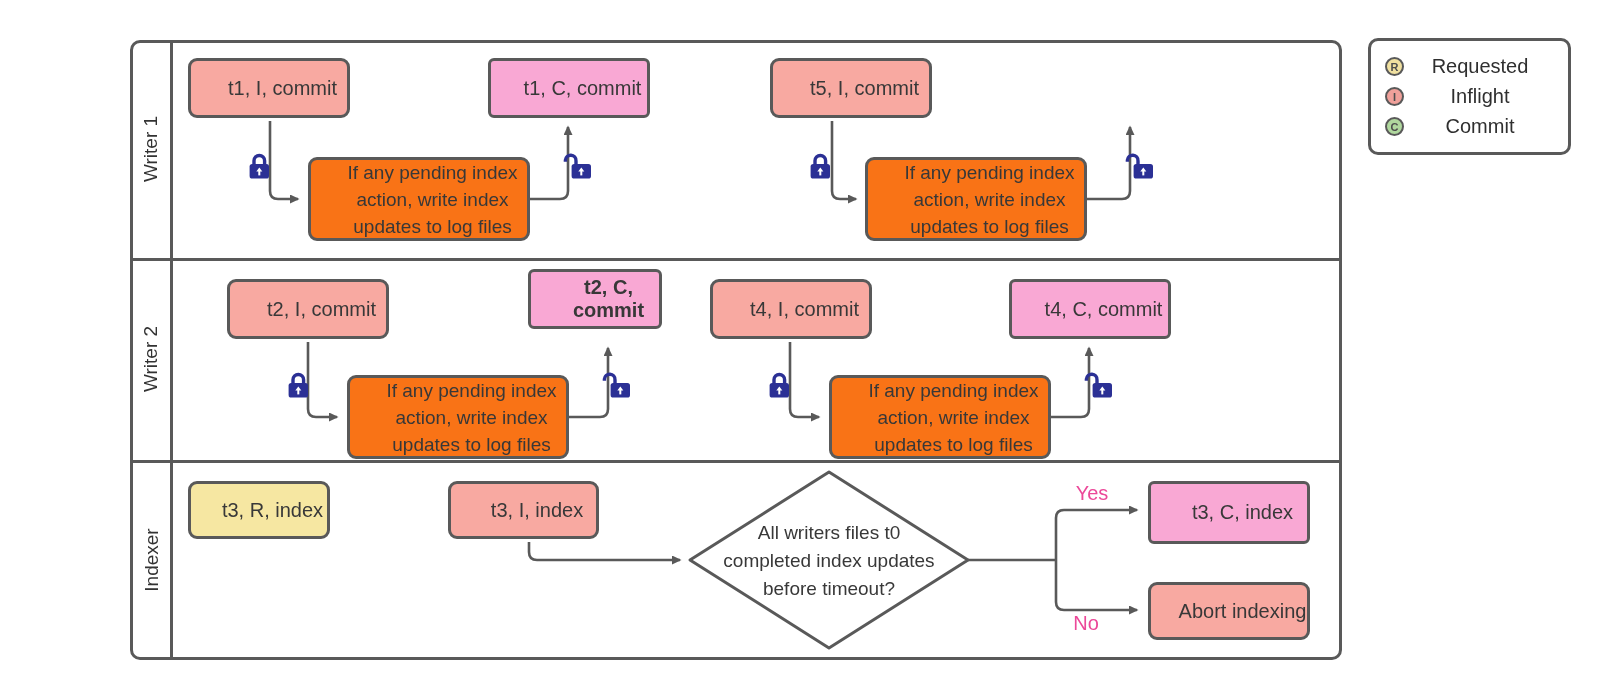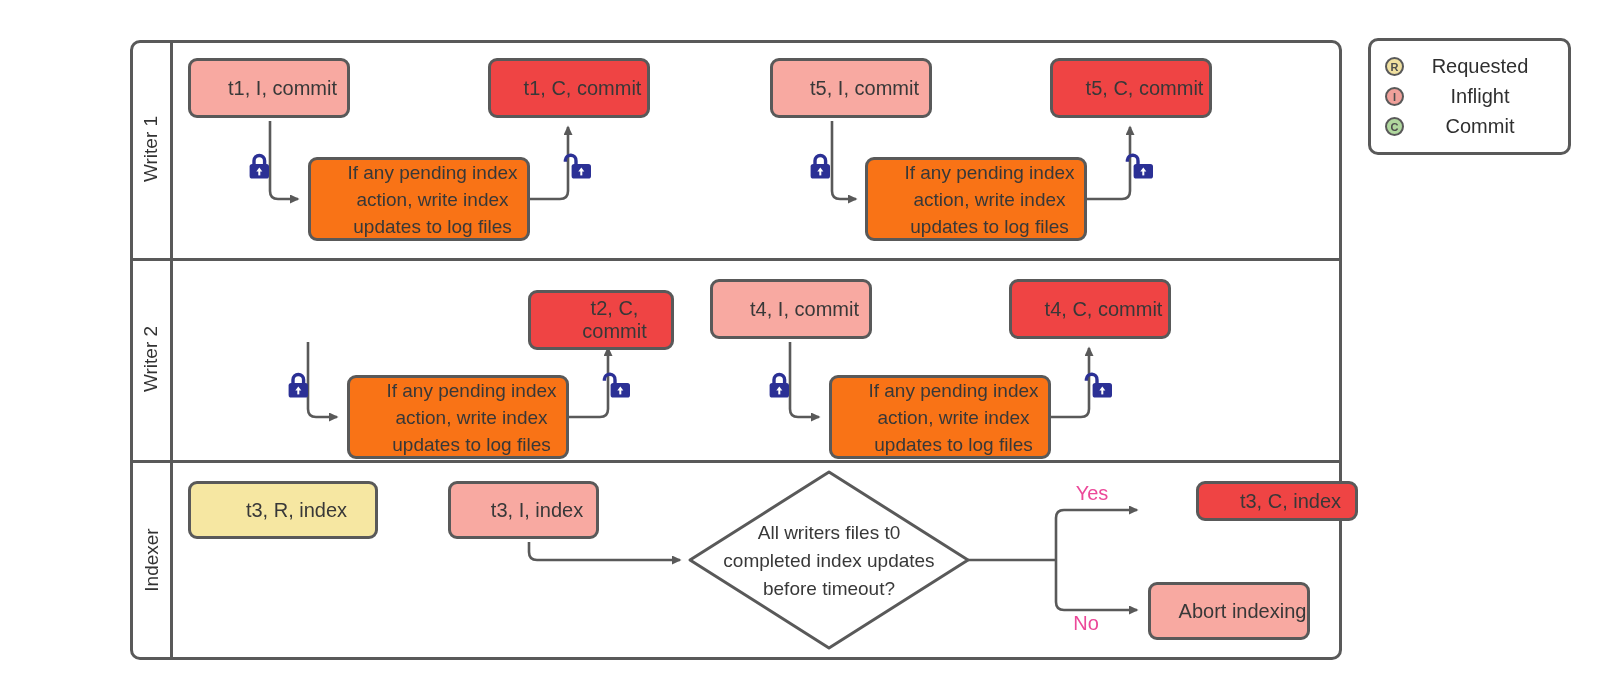--- a/index.html
+++ b/index.html
@@ -23,21 +23,21 @@
   .lane-label { transform:rotate(-90deg); white-space:nowrap; font-size:19px; color:#333333; }
 
   
   .node {
     position:absolute; box-sizing:border-box;
     border:3px solid #595959; border-radius:9px;
     display:flex; align-items:center; justify-content:center;
     font-size:20px; color:#383838; text-align:center;padding-left:27px;
   }
   .node.red    { background:#F8A9A1; }
-  .node.green  { background:#ef4444; }
+  .node.green  { background:#f9a8d4;border-radius:6px; }
   .node.yellow { background:#F6E7A2; }
   .node.process{ background:#f97316; font-size:19px; line-height:27px; white-space:pre-line; }
 
   .decision-text {
     position:absolute; left:699px; top:519px; width:260px;
     text-align:center; font-size:19px; line-height:28px; white-space:pre-line;
     color:#383838;
   }
   .branch-label { position:absolute; width:56px; text-align:center; font-size:20px; color:#ec4899; }
 
@@ -132,40 +132,40 @@
 
   <div class="node red" style="left:188px; top:58px;  width:162px; height:60px;">t1, I, commit</div>
   <div class="node process" style="left:308px; top:157px; width:222px; height:84px;">If any pending index
 action, write index
 updates to log files</div>
   <div class="node green" style="left:488px; top:58px;  width:162px; height:60px;">t1, C, commit</div>
   <div class="node red" style="left:750px; top:58px;  width:162px; height:60px;margin-left:20px;">t5, I, commit</div>
   <div class="node process" style="left:865px; top:157px; width:222px; height:84px;">If any pending index
 action, write index
 updates to log files</div>
-  <div class="node green" style="left:1050px; top:58px; width:162px; height:60px;">t5, C, commit</div>
 
+  <div class="node red" style="left:227px; top:279px; width:162px; height:60px;">t2, I, commit</div>
   <div class="node process" style="left:347px; top:375px; width:222px; height:84px;">If any pending index
 action, write index
 updates to log files</div>
-  <div class="node green" style="left:528px; top:290px; width:146px; height:60px;">t2, C, commit</div>
+  <div class="node green" style="left:528px; top:269px; width:134px; height:60px;font-weight:bold;">t2, C, commit</div>
   <div class="node red" style="left:710px; top:279px; width:162px; height:60px;">t4, I, commit</div>
   <div class="node process" style="left:829px; top:375px; width:222px; height:84px;">If any pending index
 action, write index
 updates to log files</div>
   <div class="node green" style="left:1009px; top:279px; width:162px; height:60px;">t4, C, commit</div>
 
-  <div class="node yellow" style="left:188px; top:481px; width:190px; height:58px;">t3, R, index</div>
+  <div class="node yellow" style="left:188px; top:481px; width:142px; height:58px;">t3, R, index</div>
   <div class="node red" style="left:448px; top:481px; width:151px; height:58px;">t3, I, index</div>
   <div class="decision-text">All writers files t0
 completed index updates
 before timeout?</div>
   <div class="branch-label" style="left:1064px; top:482px;">Yes</div>
   <div class="branch-label" style="left:1058px; top:612px;">No</div>
-  <div class="node green" style="left:1196px; top:481px; width:162px; height:40px;">t3, C, index</div>
+  <div class="node green" style="left:1148px; top:481px; width:162px; height:63px;">t3, C, index</div>
   <div class="node red" style="left:1148px; top:582px; width:162px; height:58px;">Abort indexing</div>
 
   <div class="legend">
     <div class="legend-row">
       <span class="legend-chip chip-yellow">R</span>
       <span class="legend-text">Requested</span>
     </div>
     <div class="legend-row">
       <span class="legend-chip chip-red">I</span>
       <span class="legend-text">Inflight</span>

